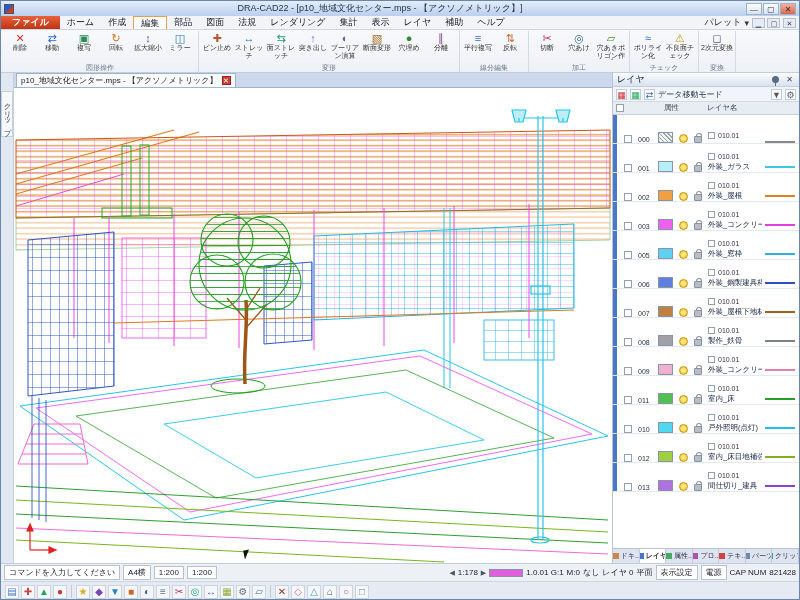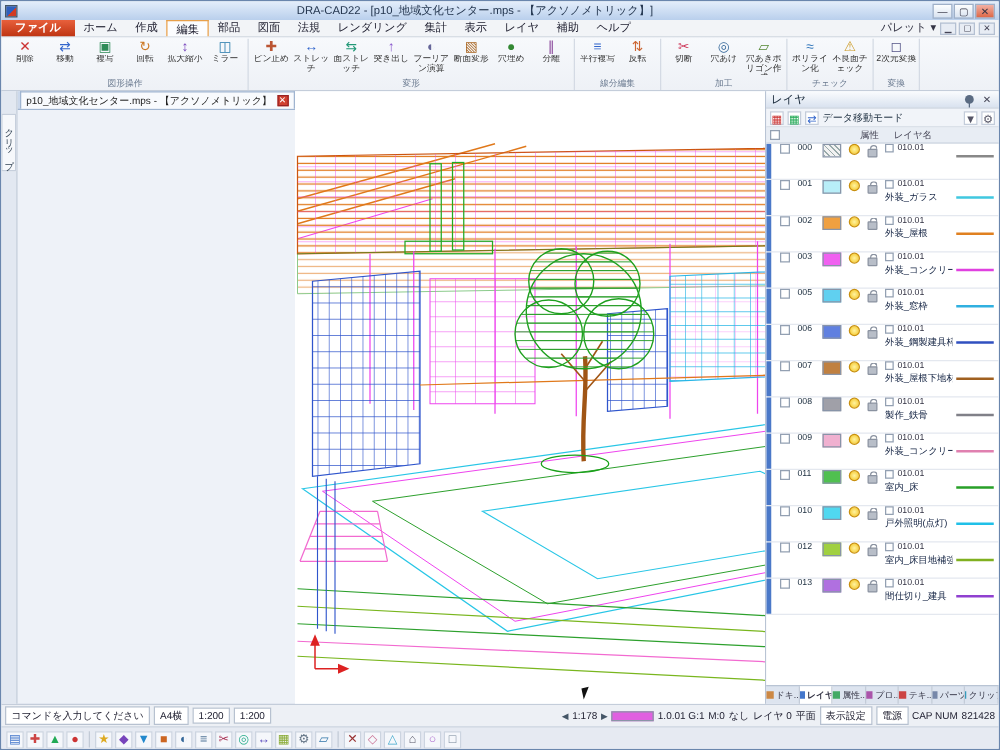--- a/index.html
+++ b/index.html
@@ -30,44 +30,44 @@
   .rbtns{flex:1;display:flex;align-items:flex-start}
   .rbtn{width:32px;display:flex;flex-direction:column;align-items:center;padding:1px 0;cursor:default}
   .ricon{font-size:11px;line-height:12px;height:12px}
   .rlabel{font-size:7px;line-height:7.5px;max-height:16px;overflow:hidden;color:#333;text-align:center;max-width:34px}
   .rglabel{font-size:7px;color:#68788e;text-align:center;height:9px;line-height:9px;white-space:nowrap}
 
   
   .main{display:flex;height:490px}
   .leftstrip{width:13px;background:#e2e8f1;border-right:1px solid #c6cfdc;position:relative;flex:0 0 auto}
   .vtab{position:absolute;top:18px;left:0;width:12px;padding:5px 0;background:#f6f8fb;border:1px solid #c6cfdc;writing-mode:vertical-rl;font-size:7.5px;color:#345;text-align:center}
-  .center{flex:1;display:flex;flex-direction:row;min-width:0}
+  .center{flex:1;display:flex;flex-direction:column;min-width:0}
   .doctabs{height:15px;background:#ccd9ec;display:flex;align-items:flex-end;padding-left:2px;border-bottom:1px solid #9fb4d0}
   .doctab{background:#f8fafd;border:1px solid #9fb4d0;border-bottom:none;height:14px;display:flex;align-items:center;padding:0 4px;font-size:8px;gap:4px;white-space:nowrap}
   .doctab .close{color:#fff;background:#d04030;width:9px;height:9px;line-height:8px;text-align:center;font-size:7px;border:1px solid #922}
   .canvas{flex:1;background:#fff;position:relative;overflow:hidden}
   .drawing{display:block}
   .cursor{position:absolute;left:230px;bottom:4px;width:0;height:0;border-left:6px solid #111;border-bottom:9px solid transparent;transform:rotate(-12deg)}
 
   
   .panel{width:187px;background:#eef1f6;border-left:1px solid #b9c4d4;display:flex;flex-direction:column;flex:0 0 auto}
   .panel-header{height:14px;background:linear-gradient(#fafcfe,#d9e2ef);display:flex;align-items:center;padding:0 4px;font-size:9px;border-bottom:1px solid #c6cfdc;color:#123;gap:3px}
   .panel-header .sp{flex:1}
   .pin{width:7px;height:7px;border-radius:50%;background:#5a6b82;position:relative;margin-right:2px}
   .pin:after{content:"";position:absolute;left:3px;top:6px;width:1px;height:4px;background:#5a6b82}
   .phx{font-size:8px;color:#445;width:11px;text-align:center}
   .panel-toolbar{height:15px;display:flex;align-items:center;gap:3px;padding:0 3px;border-bottom:1px solid #d4dae4;background:#f1f4f9;font-size:8px;color:#234}
   .tico{width:11px;height:11px;line-height:10px;text-align:center;font-size:9px;border:1px solid #c3ccda;background:#fff}
   .panel-toolbar .sp{flex:1}
   .colhead{height:13px;display:flex;align-items:center;font-size:7.5px;color:#445;border-bottom:1px solid #c6cfdc;background:#e8edf4;padding:0 3px}
-  .colhead .attr{margin-left:64px}
-  .colhead .name{margin-left:12px}
+  .colhead .attr{margin-left:40px}
+  .colhead .name{margin-left:28px}
   .chk{width:8px;height:8px;border:1px solid #93a0b2;background:#fff;flex:0 0 auto}
   .layerlist{flex:1;background:#fff;overflow:hidden}
-  .lrow{height:29px;border-bottom:1px solid #e4e8ef;display:flex;align-items:flex-start;padding:0 2px 0 0;gap:6px}
+  .lrow{height:29px;border-bottom:1px solid #e4e8ef;display:flex;align-items:flex-end;padding:0 2px 0 0;gap:6px}
   .rowstrip{width:4px;height:100%;background:#4a78c8;flex:0 0 auto;margin-right:1px}
   .lnum{font-size:7px;color:#234;width:14px;flex:0 0 auto}
   .swatch{width:15px;height:11px;border:1px solid #8894a8;flex:0 0 auto}
   .swatch.hatch{background:repeating-linear-gradient(45deg,#9aa 0 1px,#f2f2f2 1px 3px)}
   .bulb{width:9px;height:9px;border-radius:50%;background:radial-gradient(#fff3a0,#f4c31f);border:1px solid #c89010;flex:0 0 auto}
   .lock{width:8px;height:7px;background:#b8bec8;border:1px solid #8a92a0;border-radius:1px;position:relative;margin-top:4px;flex:0 0 auto}
   .lock:before{content:"";position:absolute;top:-4px;left:1px;width:4px;height:3px;border:1px solid #8a92a0;border-bottom:none;border-radius:3px 3px 0 0}
   .lmain{flex:1;display:flex;flex-direction:column;justify-content:center;gap:2px;min-width:0}
   .lattr{display:flex;align-items:center;gap:3px;font-size:7px;color:#334}
   .chk2{width:7px;height:7px;border:1px solid #93a0b2;background:#fff}

